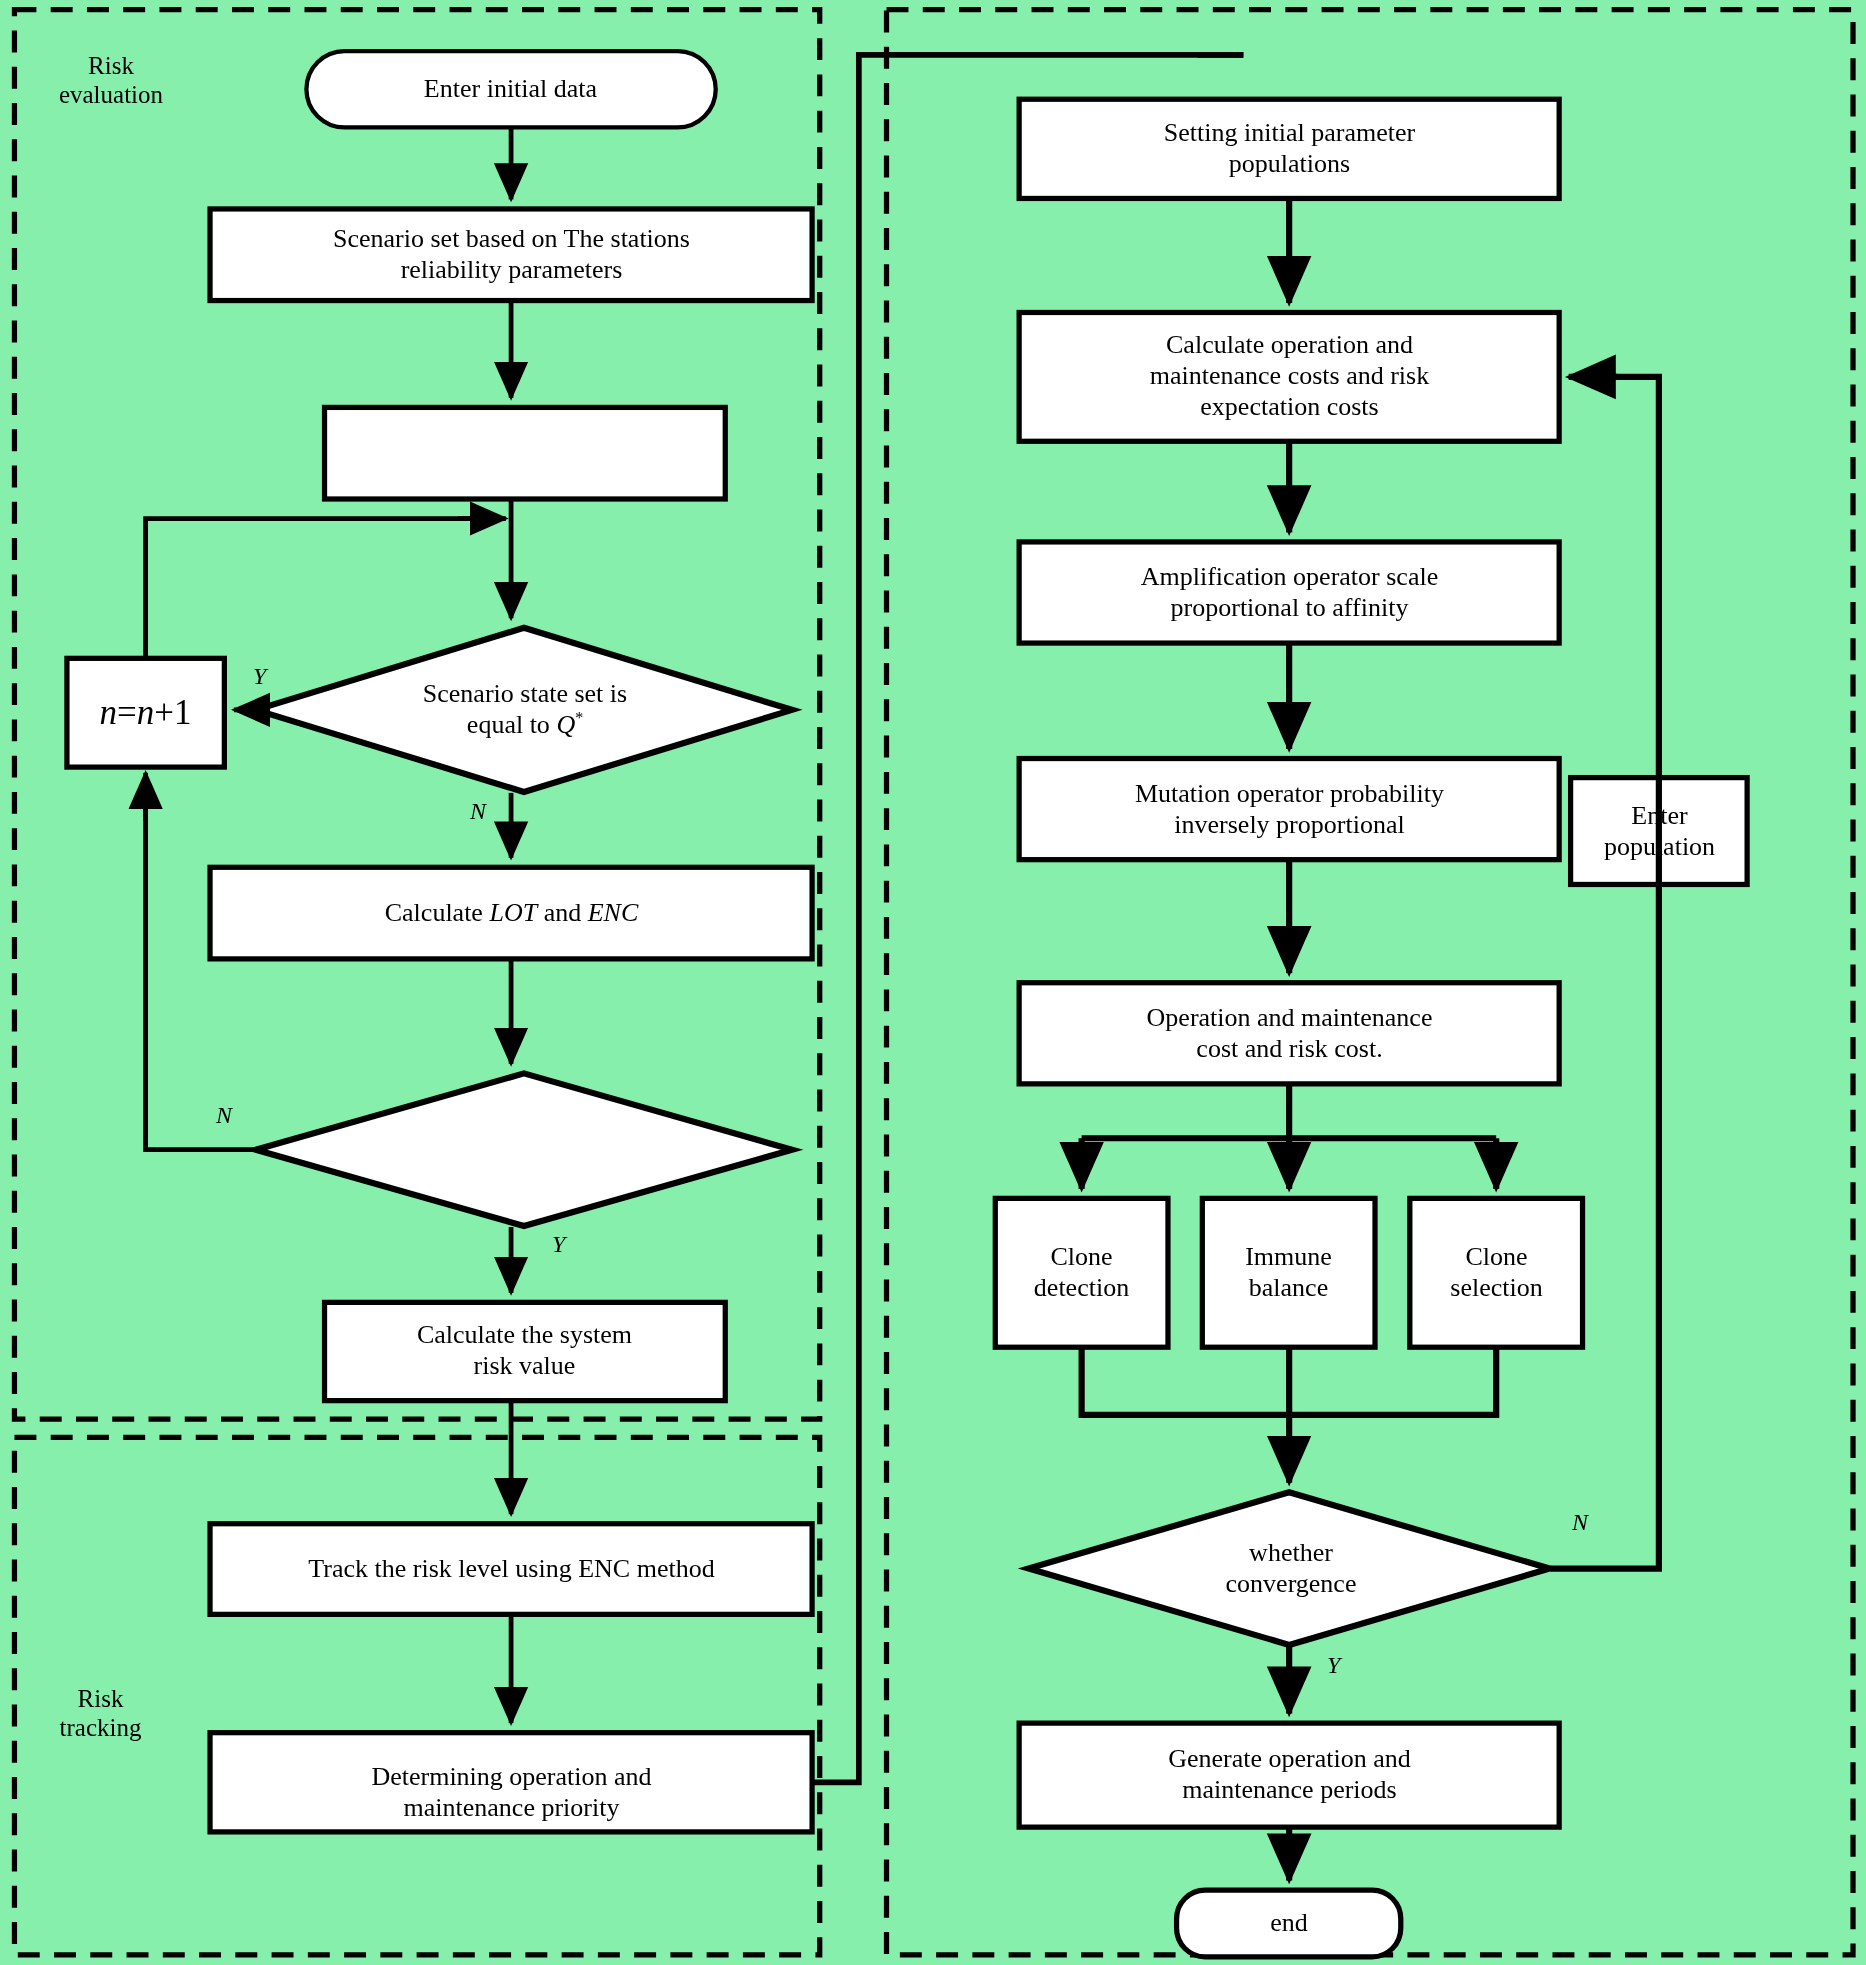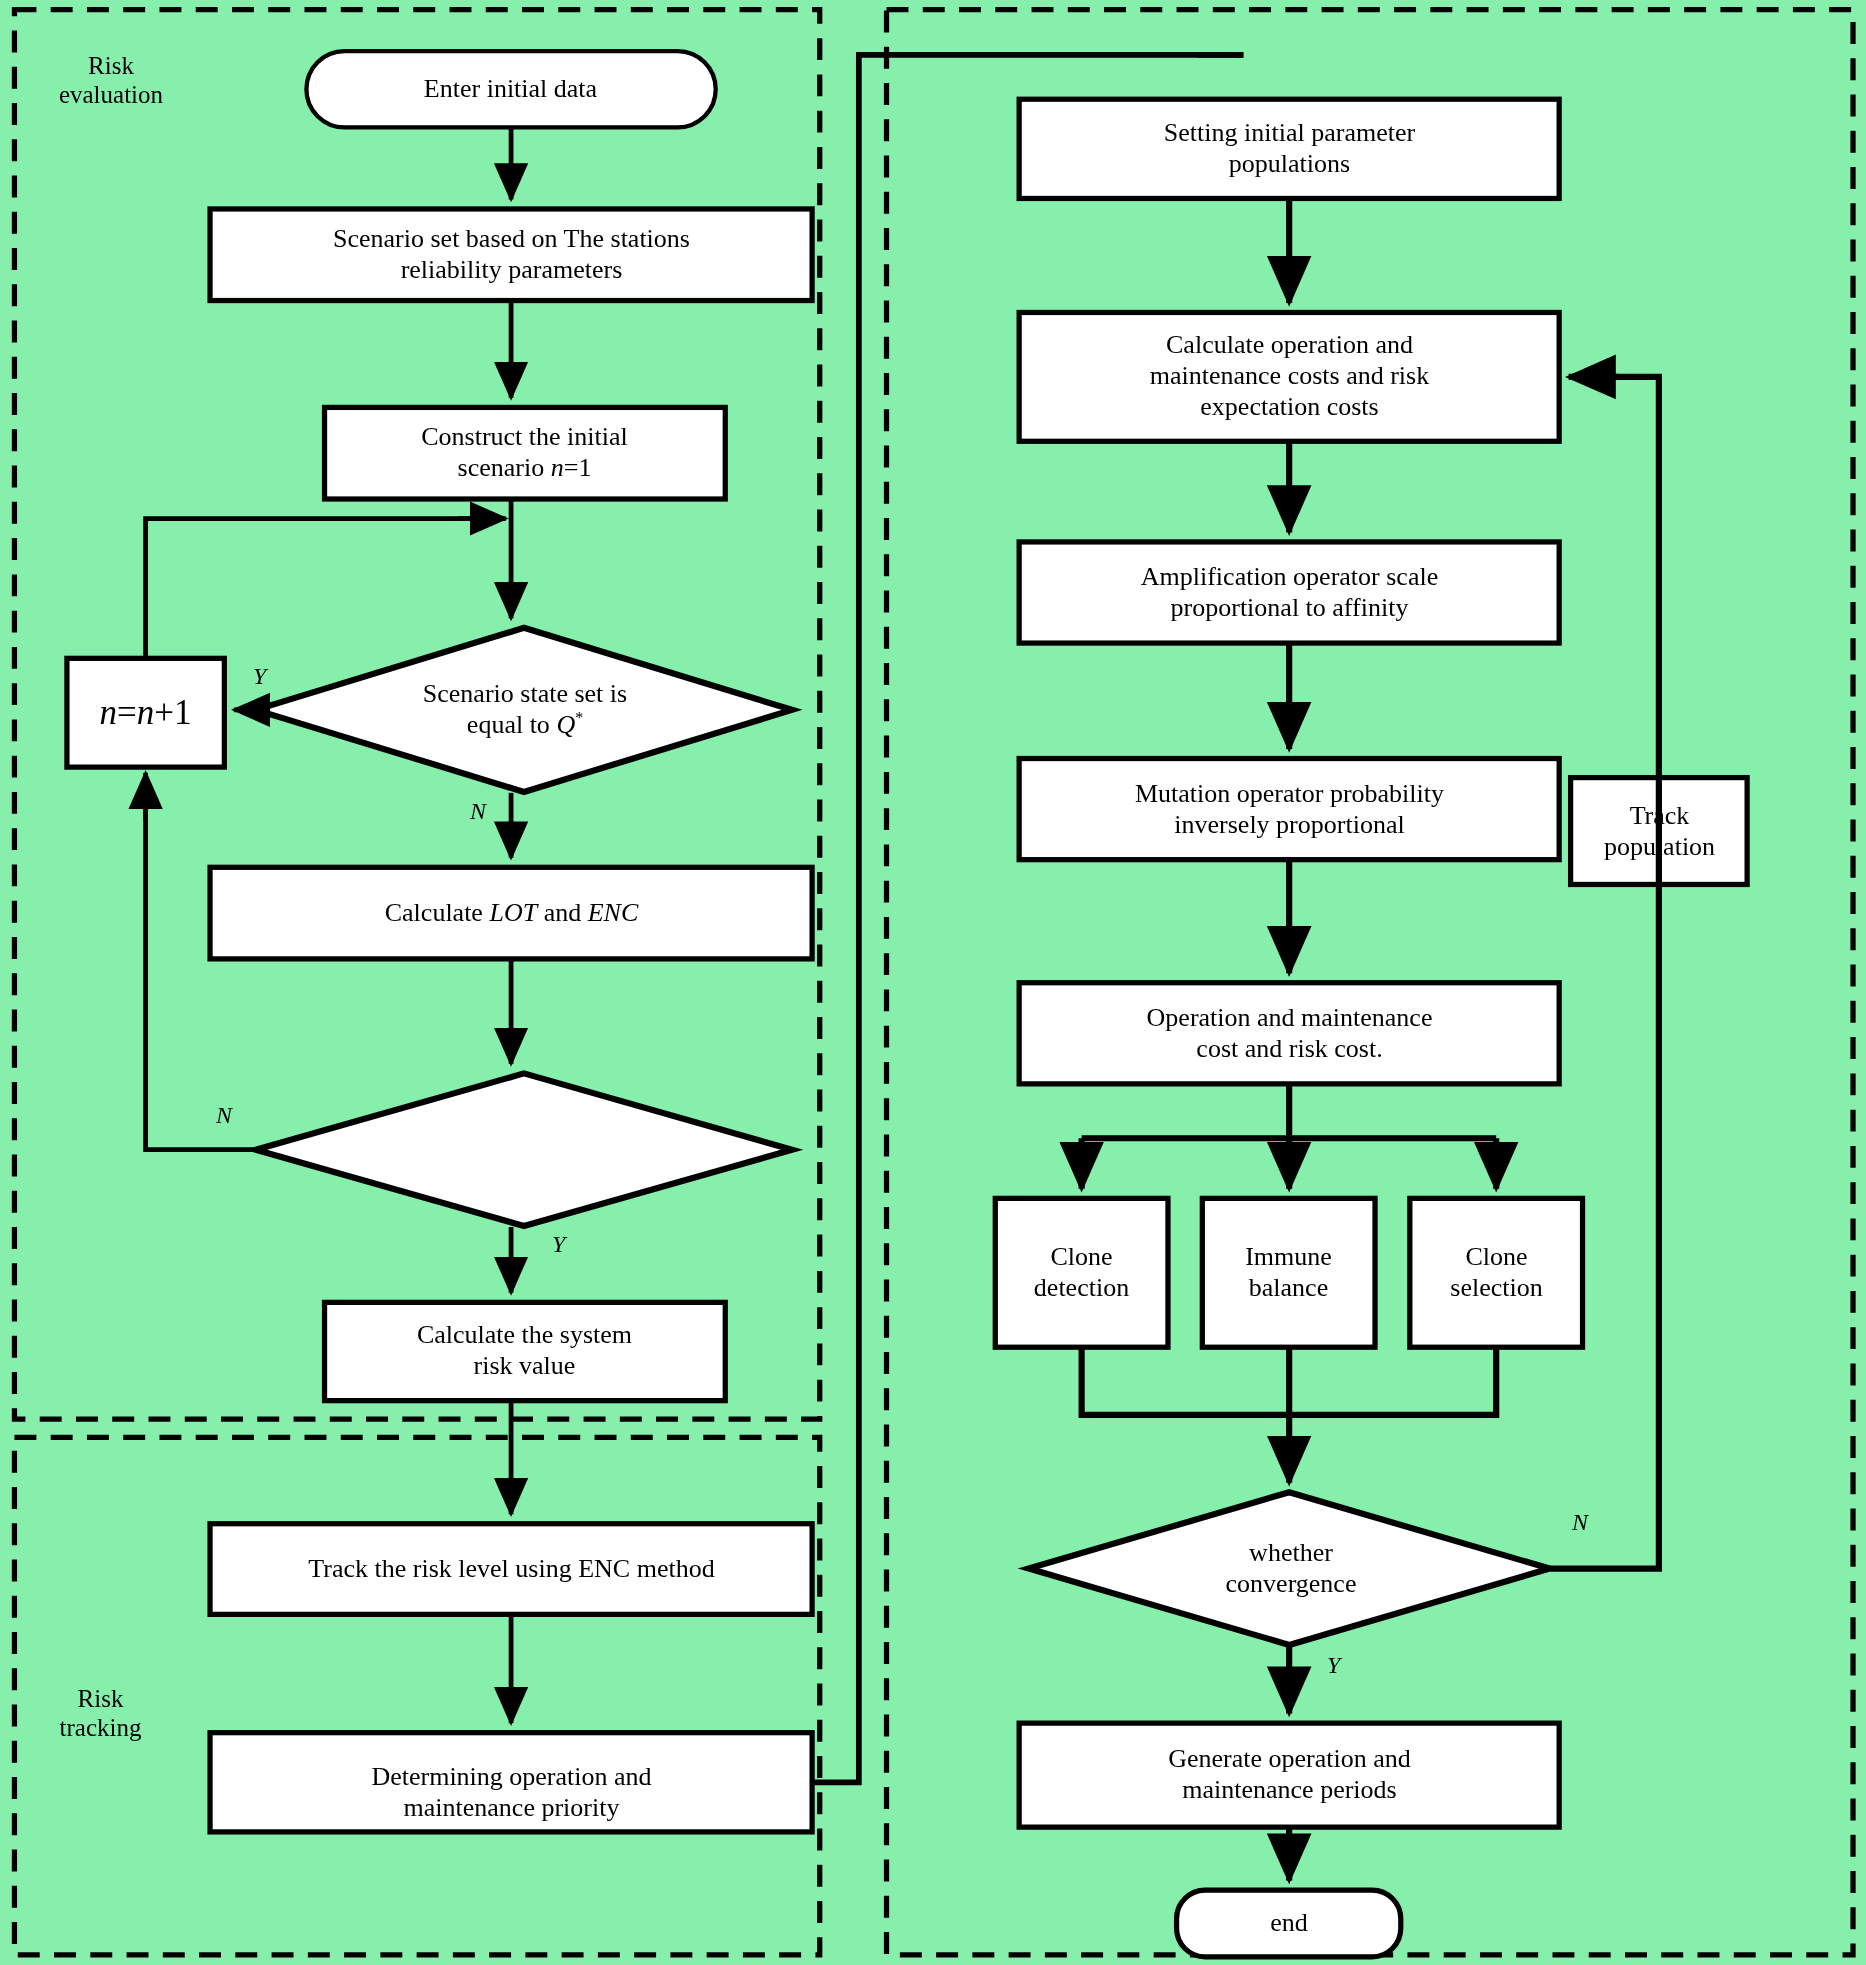--- a/index.html
+++ b/index.html
@@ -170,24 +170,20 @@
 
   <div class="nodetext" style="left:306px;top:51px;width:409px;height:76px;font-size:26px;">
     <span style="white-space:pre-line;">Enter initial data</span>
   </div>
 
   <div class="nodetext" style="left:215px;top:209px;width:593px;height:92px;font-size:26px;">
     <span style="white-space:pre-line;">Scenario set based on The stations
 reliability parameters</span>
   </div>
 
-  <div class="nodetext" style="left:324px;top:407px;width:401px;height:92px;font-size:26px;">
-    <span style="white-space:pre-line;">Construct the initial
-scenario <i>n</i>=1</span>
-  </div>
 
   <div class="nodetext" style="left:67px;top:658px;width:157px;height:109px;font-size:35px;">
     <span><i>n</i>=<i>n</i>+1</span>
   </div>
 
   <div class="nodetext" style="left:334px;top:662px;width:382px;height:95px;font-size:26px;">
     <span style="white-space:pre-line;">Scenario state set is
 equal to <i>Q</i><sup style="font-size:16px;">*</sup></span>
   </div>
 
@@ -225,21 +221,21 @@
     <span style="white-space:pre-line;">Amplification operator scale
 proportional to affinity</span>
   </div>
 
   <div class="nodetext" style="left:1024px;top:759px;width:531px;height:101px;font-size:26px;">
     <span style="white-space:pre-line;">Mutation operator probability
 inversely proportional</span>
   </div>
 
   <div class="nodetext" style="left:1571px;top:778px;width:177px;height:107px;font-size:26px;">
-    <span style="white-space:pre-line;">Track
+    <span style="white-space:pre-line;">Enter
 population</span>
   </div>
 
   <div class="nodetext" style="left:1024px;top:983px;width:531px;height:101px;font-size:26px;">
     <span style="white-space:pre-line;">Operation and maintenance
 cost and risk cost.</span>
   </div>
 
   <div class="nodetext" style="left:995px;top:1198px;width:173px;height:149px;font-size:26px;">
     <span style="white-space:pre-line;">Clone

